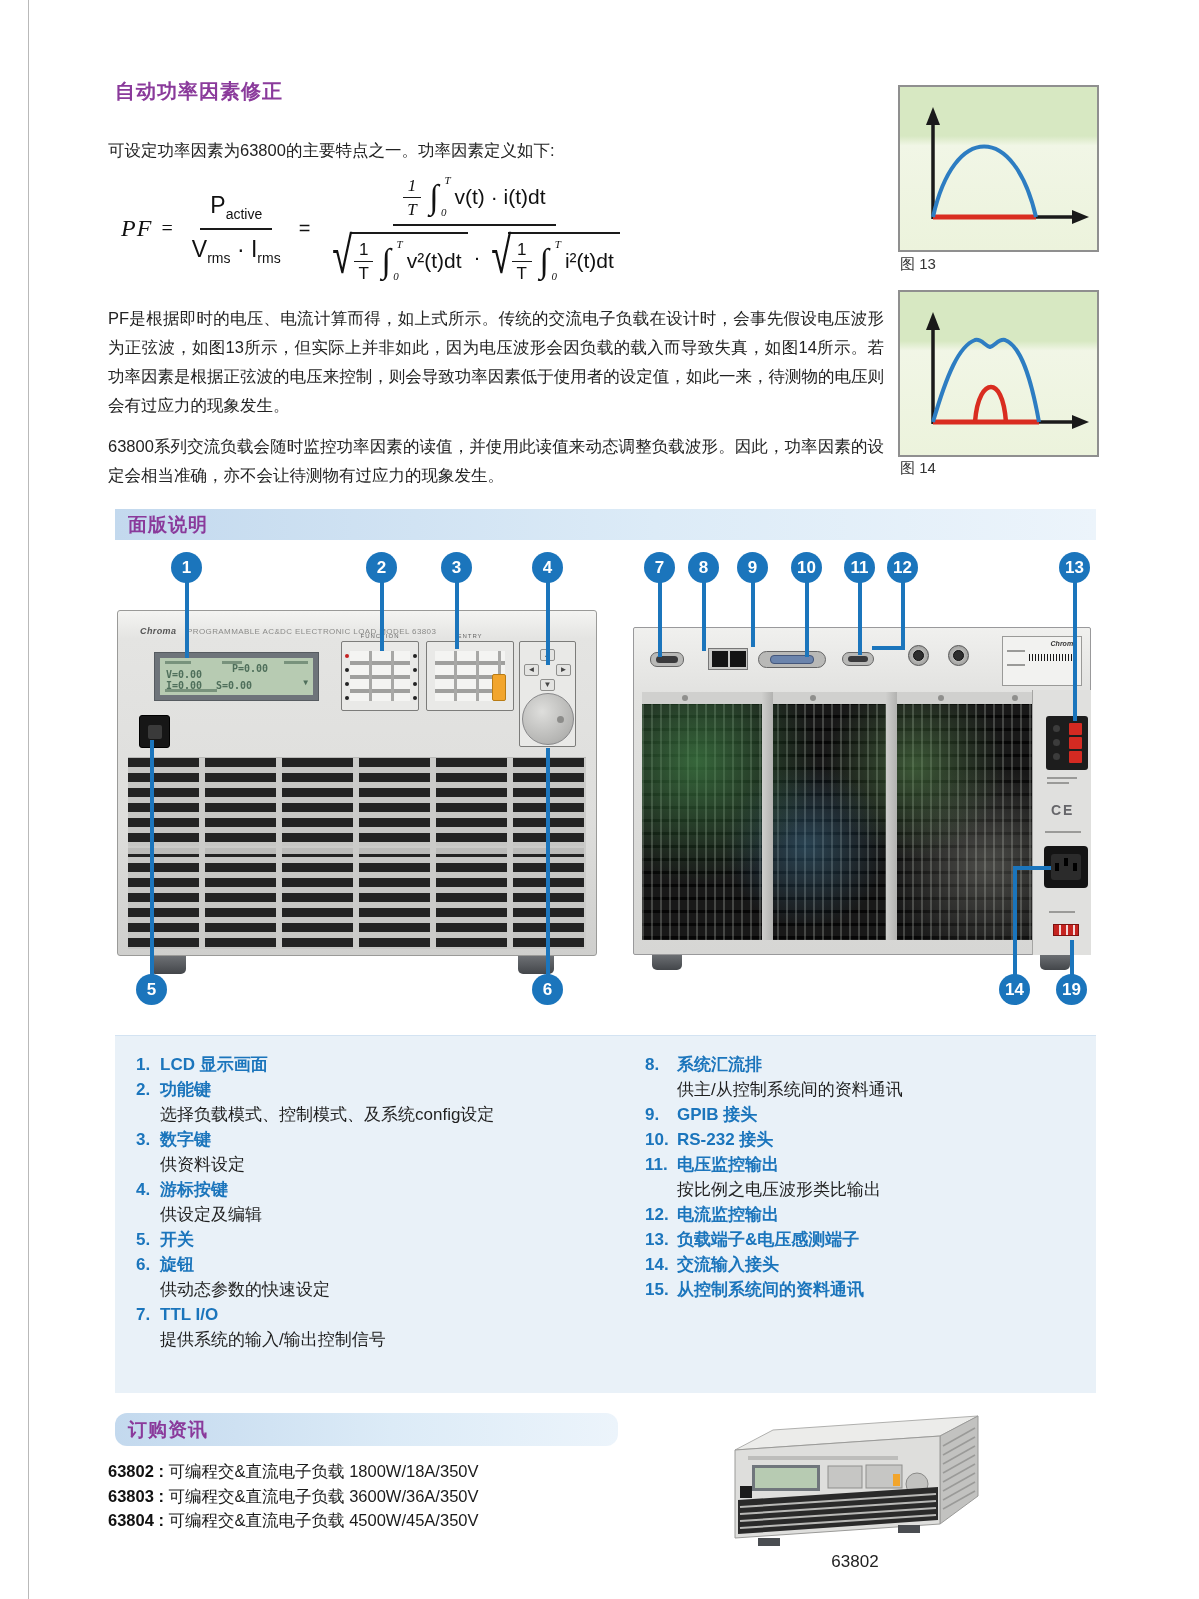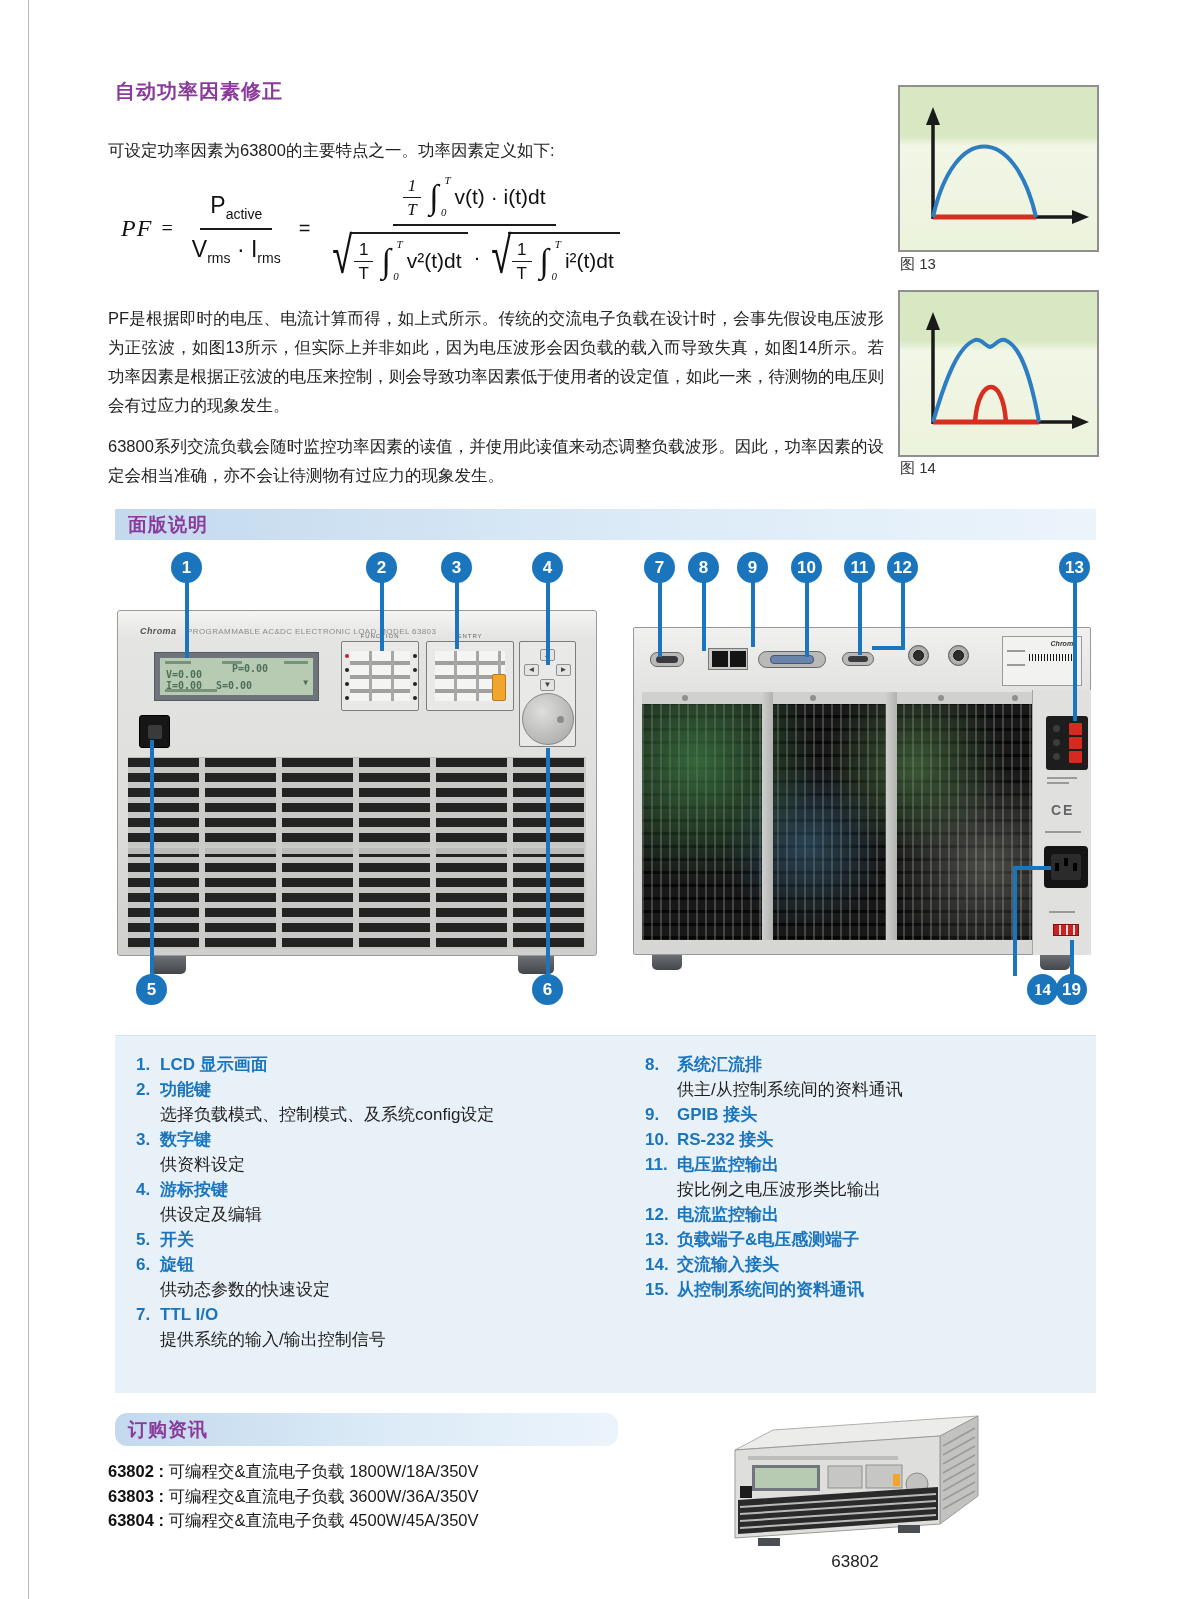--- a/index.html
+++ b/index.html
@@ -300,21 +300,21 @@
 <div class="abs co" style="left:532px; top:552px;">4</div>
 <div class="abs co" style="left:136px; top:974px;">5</div>
 <div class="abs co" style="left:532px; top:974px;">6</div>
 <div class="abs co" style="left:644px; top:552px;">7</div>
 <div class="abs co" style="left:688px; top:552px;">8</div>
 <div class="abs co" style="left:737px; top:552px;">9</div>
 <div class="abs co" style="left:791px; top:552px;">10</div>
 <div class="abs co" style="left:844px; top:552px;">11</div>
 <div class="abs co" style="left:887px; top:552px;">12</div>
 <div class="abs co" style="left:1059px; top:552px;">13</div>
-<div class="abs co" style="left:1027px; top:974px;font-family:Liberation Serif, serif;">14</div>
+<div class="abs co" style="left:999px; top:974px;">14</div>
 <div class="abs co" style="left:1056px; top:974px;">19</div>
 
 <div class="abs foot" style="left:150px; top:953px; width:36px; height:21px;"></div>
 <div class="abs foot" style="left:518px; top:953px; width:36px; height:21px;"></div>
 <div class="abs foot" style="left:652px; top:952px; width:30px; height:18px;"></div>
 <div class="abs foot" style="left:1040px; top:952px; width:30px; height:18px;"></div>
 
 <div class="abs front-unit">
   <div class="abs brand-line">
     <span class="brand-logo">Chroma</span>

